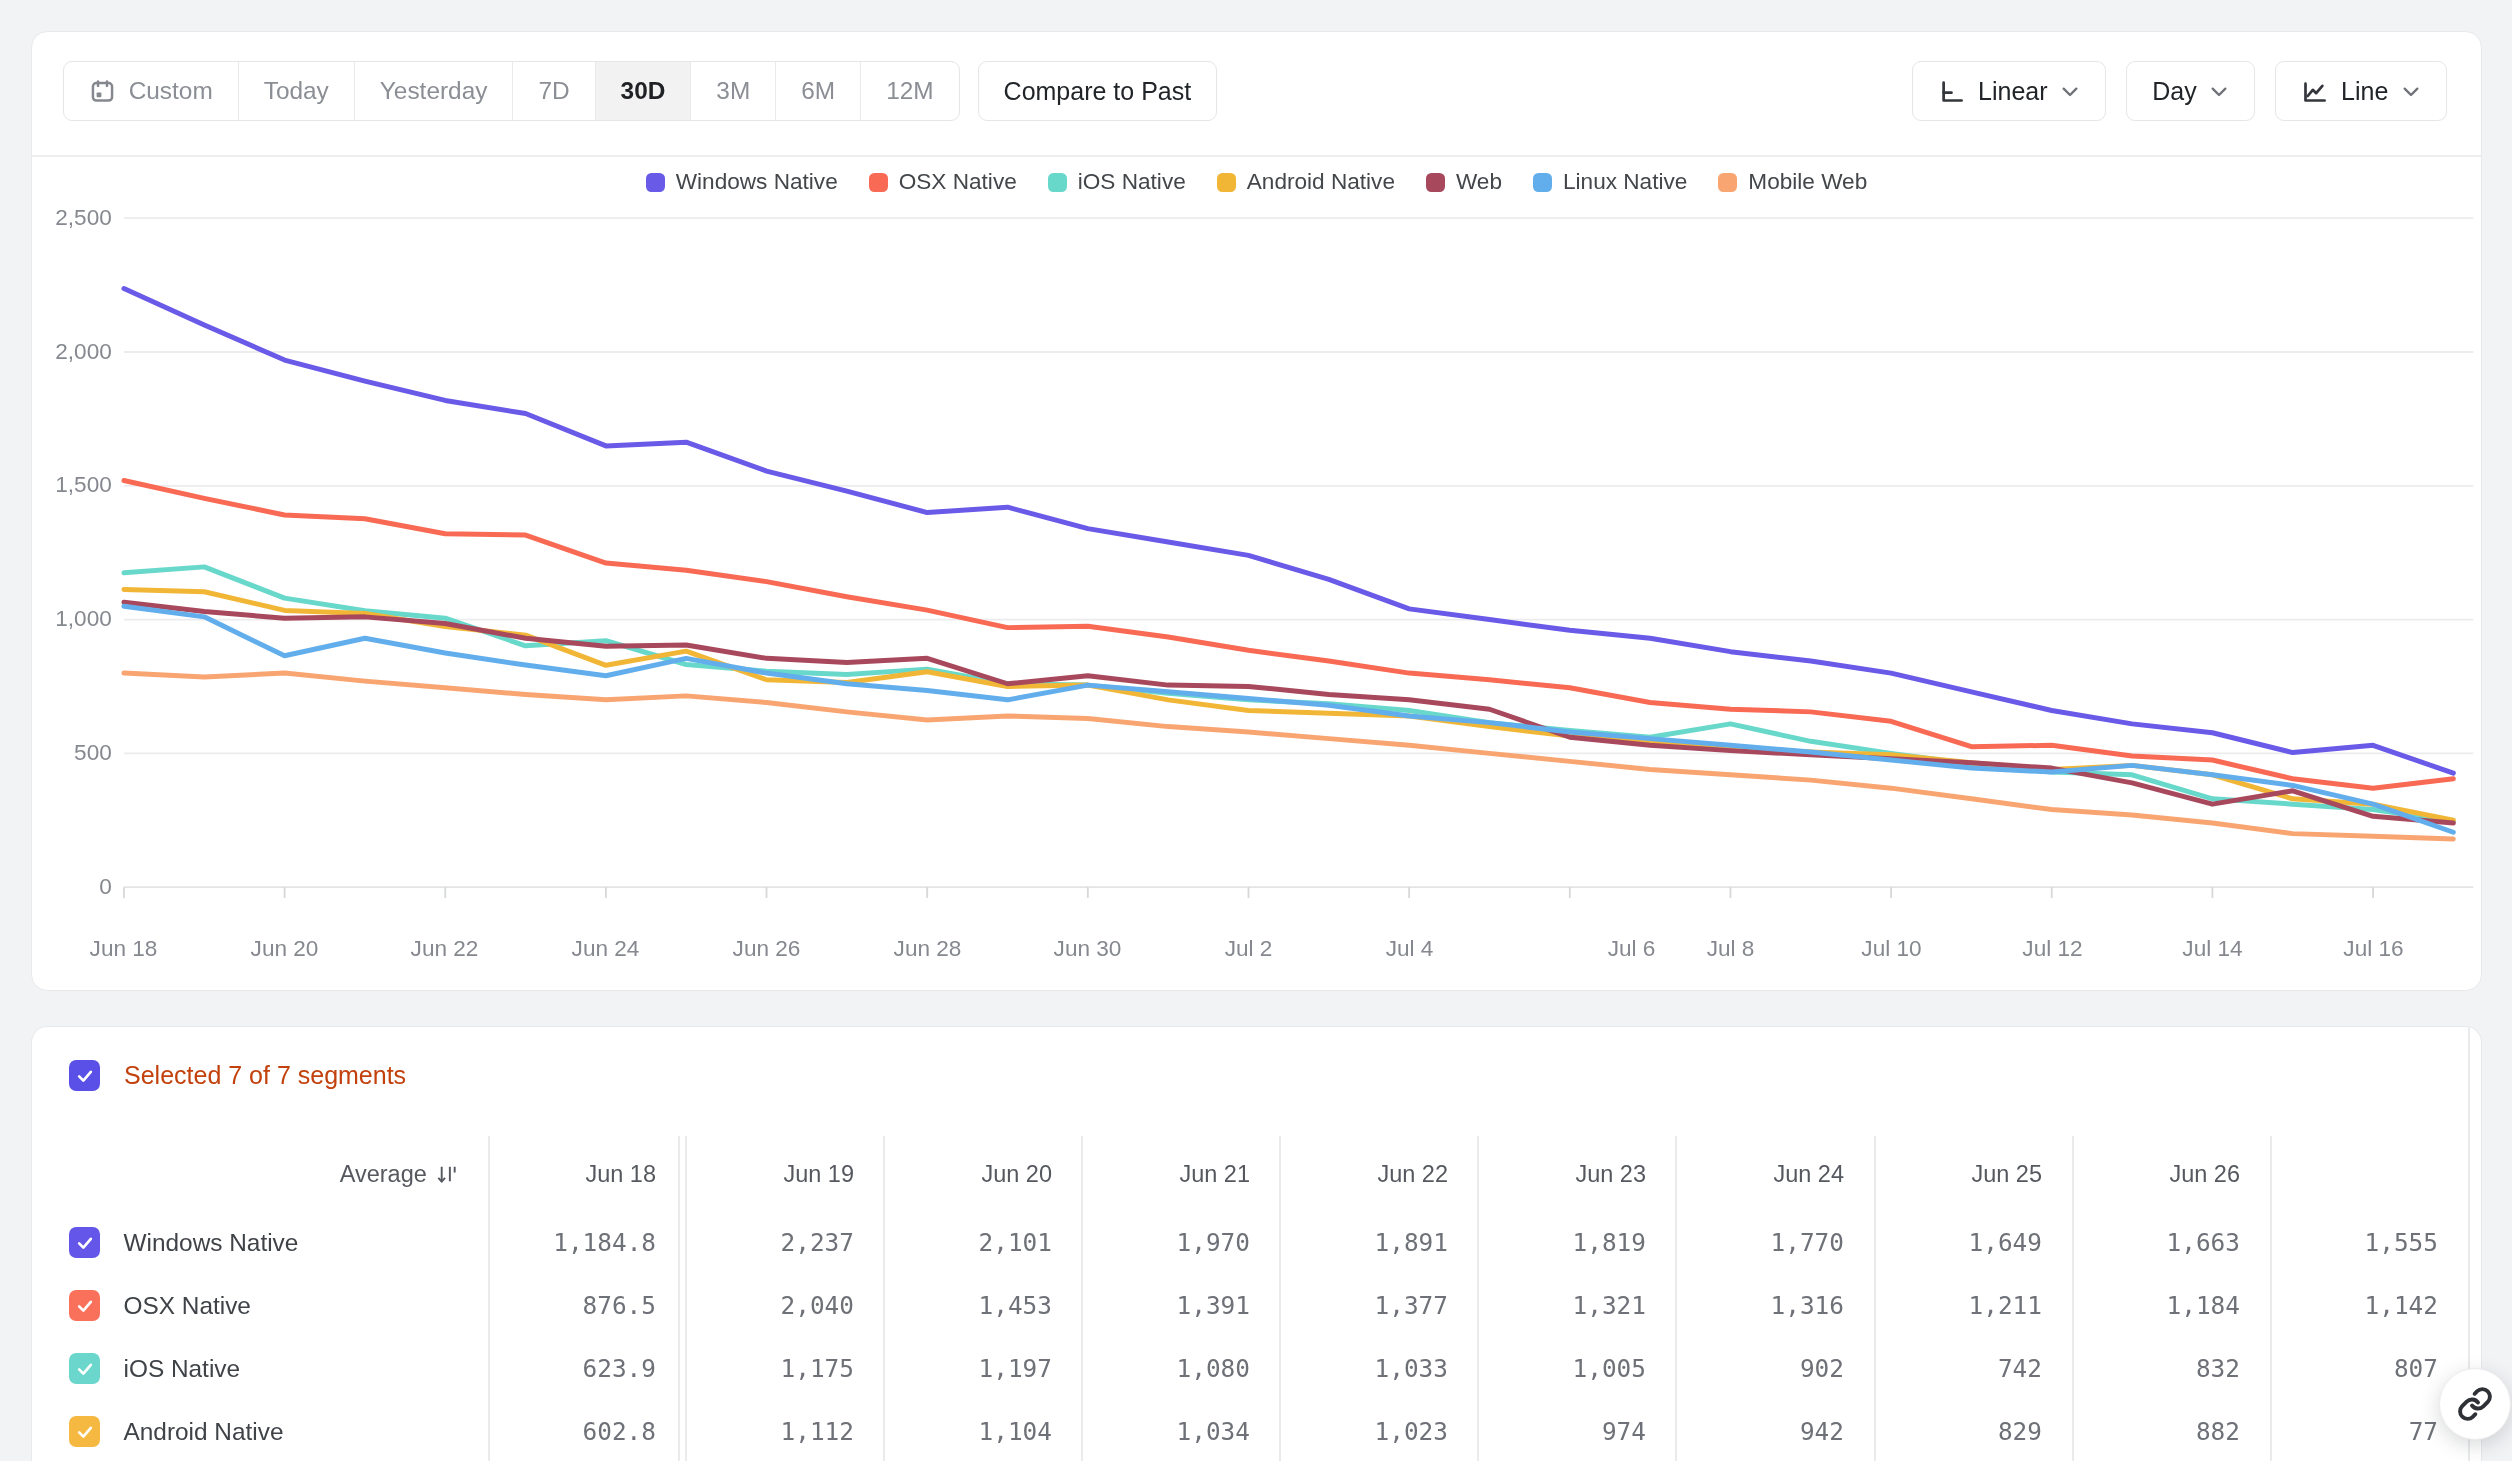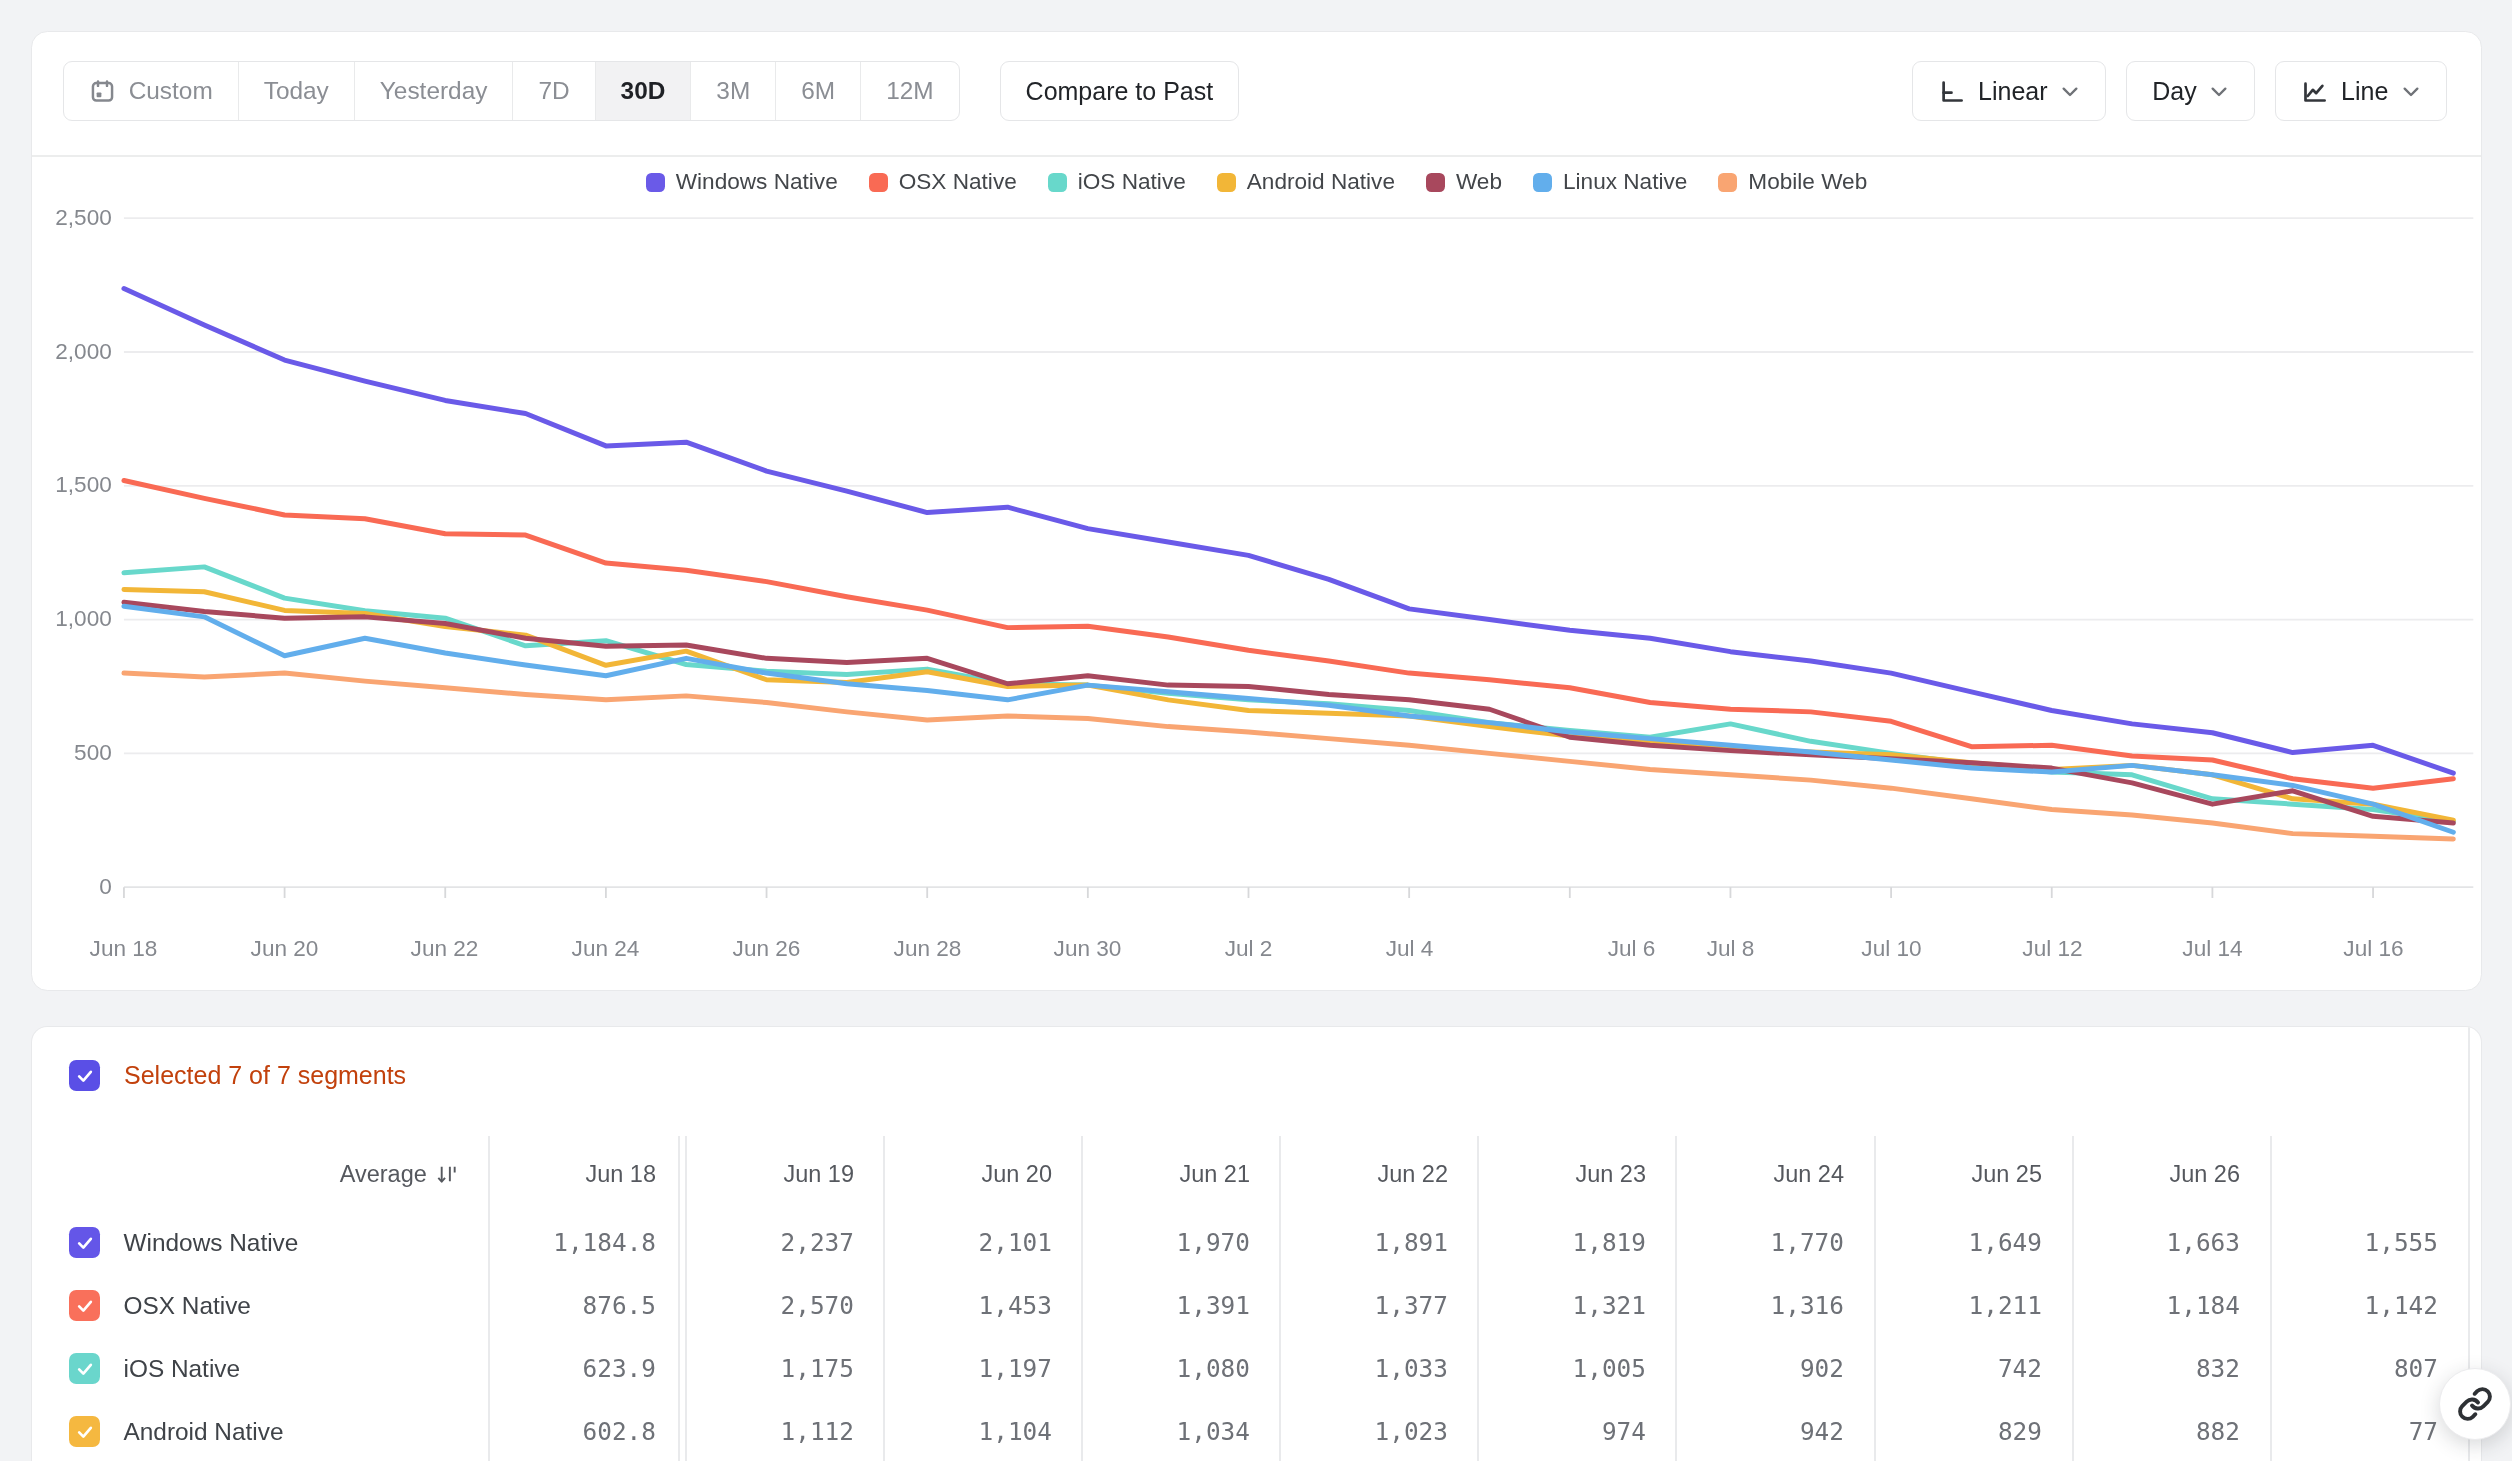--- a/index.html
+++ b/index.html
@@ -4,21 +4,21 @@
 <style>
   * { box-sizing: border-box; margin: 0; padding: 0; }
   html,body { width:2512px; height:1461px; overflow:hidden; }
   body { background:#f2f3f5; font-family:"Liberation Sans",sans-serif; position:relative; }
 
   .card { position:absolute; background:#fff; border:1.8px solid #e8e9eb; border-radius:16.3px; }
   #chart-card { left:31px; top:31px; width:2451px; height:960px; }
   #table-card { left:31px; top:1026px; width:2451px; height:479px; border-bottom:none; border-bottom-left-radius:0; border-bottom-right-radius:0; overflow:hidden; }
 
   
-  #toolbar { position:absolute; left:31px; top:29px; right:34px; height:60px; display:flex; align-items:center;gap:22px; }
+  #toolbar { position:absolute; left:31px; top:29px; right:34px; height:60px; display:flex; align-items:center; }
   #range-group { display:inline-flex; border:1.8px solid #e5e6e8; border-radius:9px; overflow:hidden; background:#fff; height:60px; }
   .range-btn { display:flex; align-items:center; gap:12.7px; padding:0 25px; font-size:24.4px; color:#8b8e94; border-right:1.8px solid #e9eaeb; cursor:pointer; white-space:nowrap; }
   .range-btn:last-child { border-right:none; }
   .range-btn.active { background:#f2f2f3; color:#1f2125; font-weight:700; }
   .btn { display:flex; align-items:center; gap:12.7px; height:60px; border:1.8px solid #e5e6e8; border-radius:9px; background:#fff; padding:0 25px; font-size:25px; color:#212428; font-weight:500; cursor:pointer; white-space:nowrap; }
   #compare-btn { margin-left:18px; }
   #toolbar-right { margin-left:auto; display:flex; gap:20px; }
   .chev { width:20px; height:12.7px; }
   .icon-stroke { stroke:#33363b; stroke-width:2; fill:none; stroke-linecap:round; stroke-linejoin:round; }
   .chev polyline { stroke:#6f7277; stroke-width:2.6; fill:none; stroke-linecap:round; stroke-linejoin:round; }
@@ -294,21 +294,21 @@
       <div class="trow tgrid">
         <div class="td name">
           <span class="checkbox" style="background:#F9705B">
             <svg width="20" height="20" viewBox="0 0 24 24">
               <polyline points="5,12.5 10,17.5 19,7" style="fill:none;stroke:#fff;stroke-width:3.2;stroke-linecap:round;stroke-linejoin:round"></polyline>
             </svg>
           </span>
           <span>OSX Native</span>
         </div>
         <div class="td">876.5</div>
-        <div class="td">2,570</div>
+        <div class="td">2,040</div>
         <div class="td">1,453</div>
         <div class="td">1,391</div>
         <div class="td">1,377</div>
         <div class="td">1,321</div>
         <div class="td">1,316</div>
         <div class="td">1,211</div>
         <div class="td">1,184</div>
         <div class="td">1,142</div>
       </div>
       <div class="trow tgrid">

